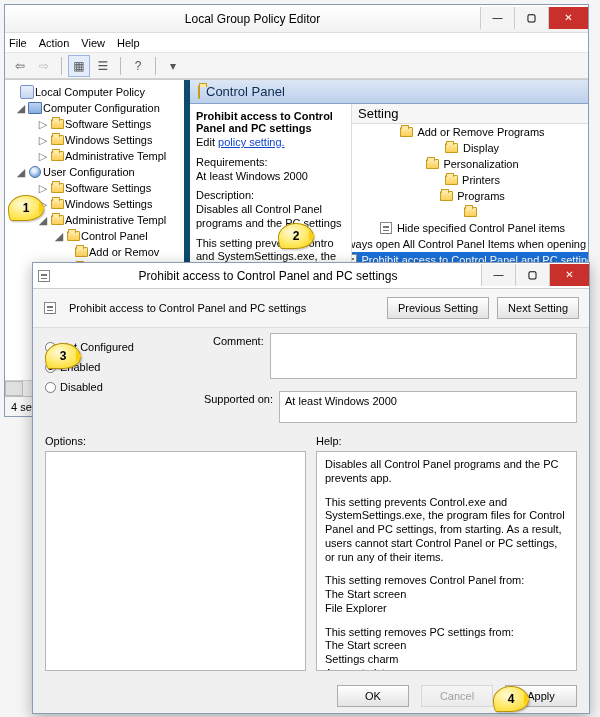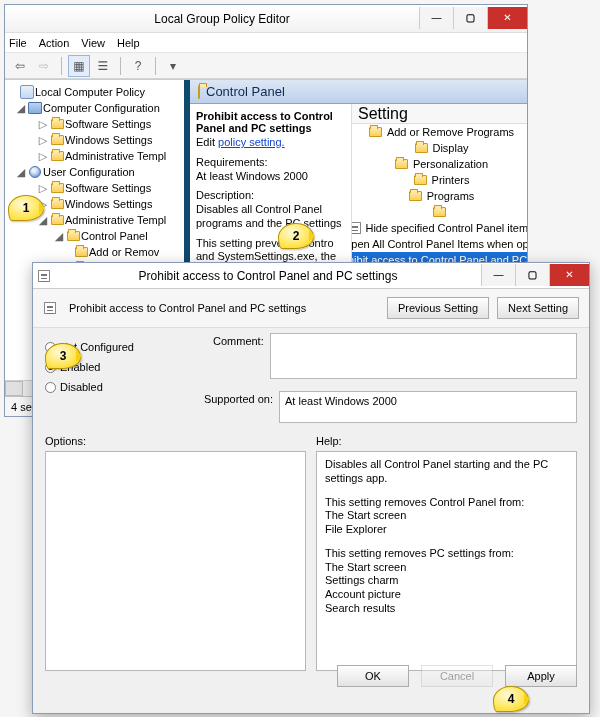--- a/index.html
+++ b/index.html
@@ -12,21 +12,21 @@
     height: 717px;
     position: relative;
     overflow: hidden;
     color: #000;
   }
 
   
   .win-main {
     position: absolute;
     left: 4px; top: 4px;
-    width: 524px; height: 413px;
+    width: 585px; height: 413px;
     border: 1px solid #8a9bb5;
     background: #fff;
     display: flex; flex-direction: column;
   }
   .titlebar {
     height: 28px;
     background: linear-gradient(#fff,#f2f2f2);
     display: flex; align-items: center;
     border-bottom: 1px solid #ddd;
   }
@@ -126,21 +126,21 @@
   }
   .detail-left h4 {
     margin:0 0 2px; font-size:11px; font-weight:bold;
   }
   .detail-left a { color:#1144cc; text-decoration:underline; }
   .detail-left p { margin: 2px 0 6px; font-size:11px; line-height:1.25; }
   .detail-right { flex:1; overflow:hidden; }
   .col-hdr {
     height:20px; border-bottom:1px solid #dcdcdc;
     display:flex; align-items:center; padding-left:6px;
-    background:#f7f7f7; font-size:16px;
+    background:#f7f7f7; font-size:13px;
   }
   .list { font-size:11px; }
   .lrow { display:flex; align-items:center; height:16px; padding-left:4px; white-space:nowrap; overflow:hidden;justify-content:center;}
   .pico {width:14px;height:14px;display:inline-flex;align-items:center;justify-content:center;margin-right:4px;}
   .scroll-ico { width:12px;height:12px;border:1px solid #888;background:#fff;position:relative;}
   .scroll-ico::after{content:"";position:absolute;left:2px;right:2px;top:3px;border-top:2px solid #777;border-bottom:4px double #777;height:2px;}
   .lrow.sel { background:#1a6fd6; color:#fff; }
 
   
   .win-dlg {
@@ -196,21 +196,21 @@
     position:absolute; left:12px; right:12px; top:172px; bottom:42px;
     display:flex; gap:10px;
   }
   .opt-col { flex:1; display:flex; flex-direction:column; }
   .opt-col .label { font-size:11px; margin-bottom:4px;}
   .opt-box { flex:1; border:1px solid #b6b6b6; background:#fff; overflow:auto; }
   .help-box { flex:1; border:1px solid #b6b6b6; background:#fff; padding:6px 8px; font-size:11px; line-height:1.25; overflow:hidden;}
   .help-box p{margin:0 0 10px;}
 
   .dlg-buttons {
-    position:absolute; bottom:26px; right:12px;
+    position:absolute; bottom:6px; right:12px;
     display:flex; gap:12px;
   }
   .dlg-buttons .dlg-btn { width:72px; text-align:center; padding:0;}
 
   
   .callout {
     position:absolute; width:36px; height:26px;
     background: radial-gradient(ellipse at 38% 35%, #fff8cf 5%, #ffe85e 55%, #f8cf12 100%);
     border:1px solid #b89200;
     border-radius: 50% 50% 50% 10% / 55% 55% 45% 45%;
@@ -530,21 +530,22 @@
   </div>
 
   <div class="opt-help">
     <div class="opt-col">
       <span class="label">Options:</span>
       <div class="opt-box"></div>
     </div>
     <div class="opt-col">
       <span class="label">Help:</span>
       <div class="help-box">
-        <p>Disables all Control Panel starting and the PC settings app.</p>
+        <p>Disables all Control Panel programs and the PC prevents app.</p>
+        <p>This setting prevents Control.exe and SystemSettings.exe, the program files for Control Panel and PC settings, from starting. As a result, users cannot start Control Panel or PC settings, or run any of their items.</p>
         <p style="white-space:pre-line">This setting removes Control Panel from:
 The Start screen
 File Explorer</p>
         <p style="white-space:pre-line">This setting removes PC settings from:
 The Start screen
 Settings charm
 Account picture
 Search results</p>
 
       </div>

